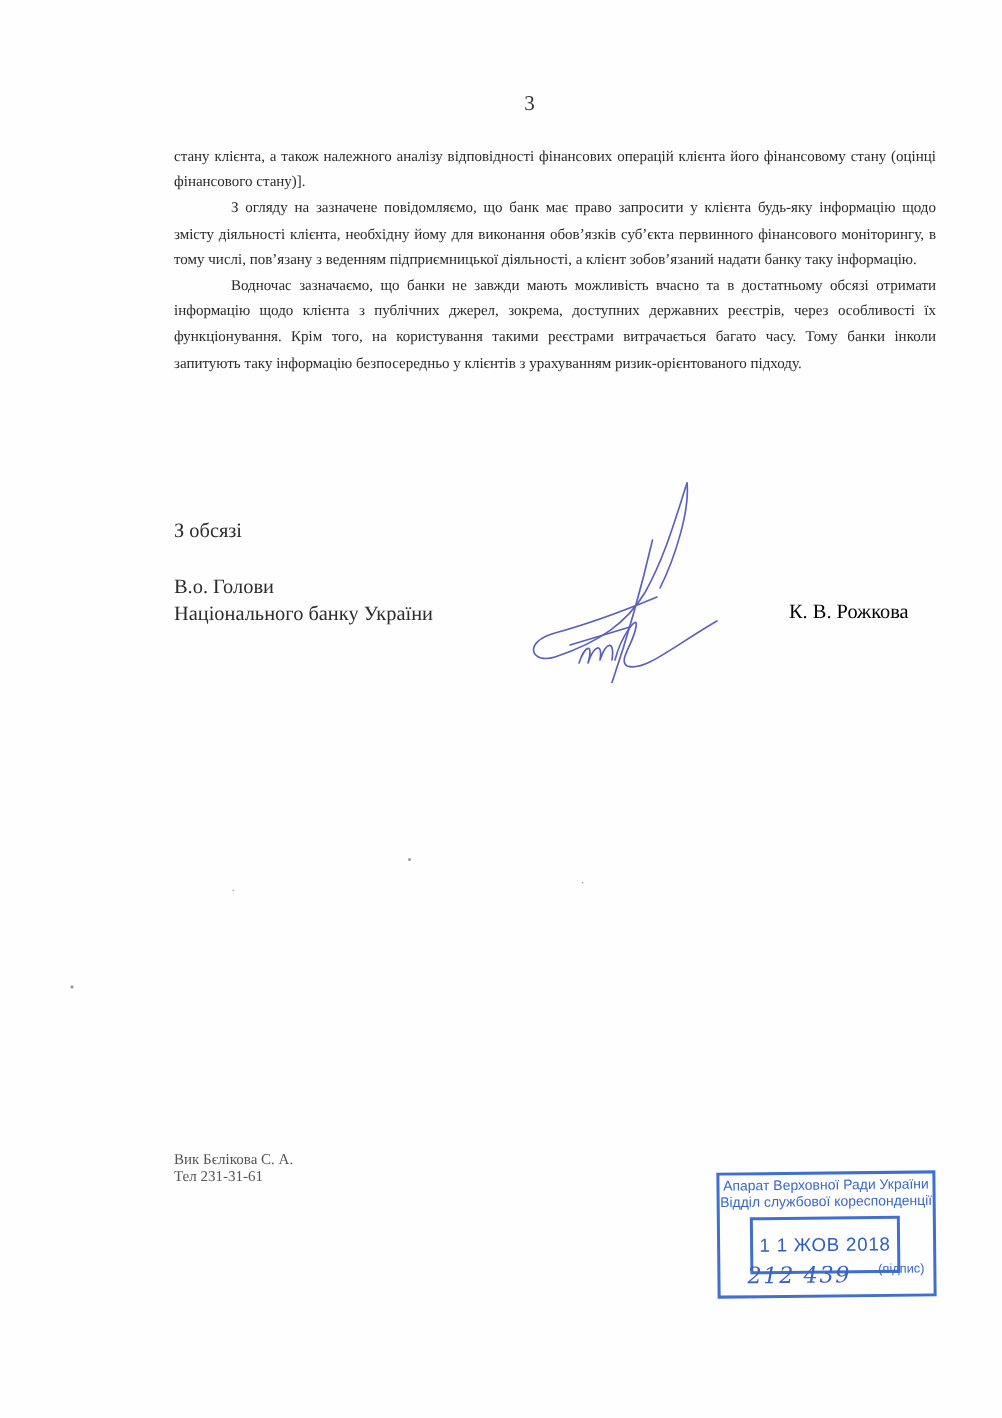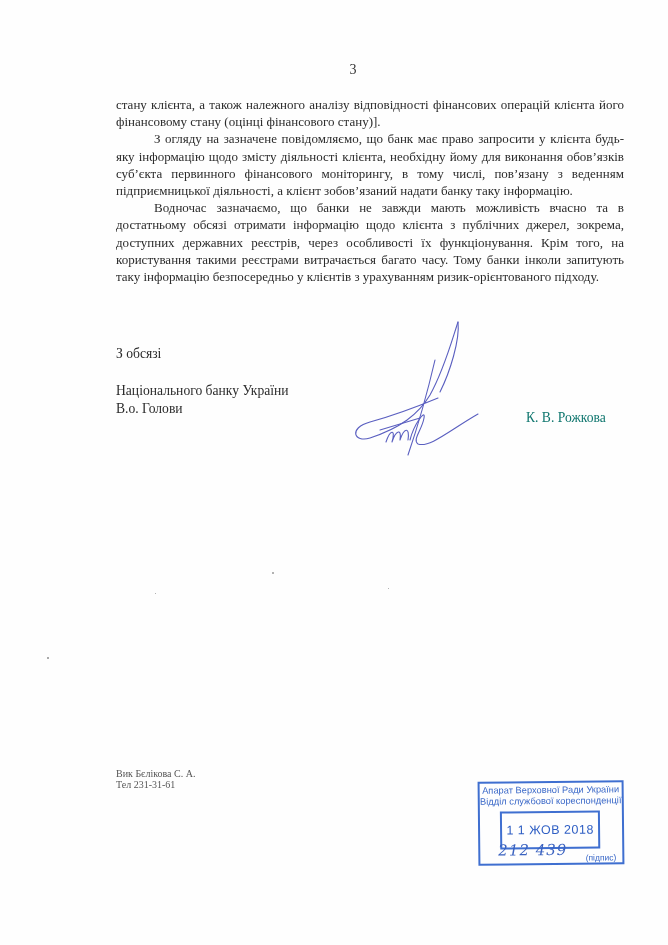--- a/index.html
+++ b/index.html
@@ -30,21 +30,21 @@
       font-size: 14px;
       color: #333;
       padding-left: 38px;
       box-sizing: border-box;
     }
     .body-text {
       position: absolute;
       left: 116px;
       top: 96px;
       width: 508px;
-      font-size: 13px;
+      font-size: 10px;
       line-height: 17.2px;
       text-align: justify;
       color: #2b2b2b;
     }
     .body-text p {
       margin: 0;
     }
     .body-text p.indent {
       text-indent: 38px;
     }
@@ -59,23 +59,23 @@
       position: absolute;
       left: 116px;
       top: 382px;
       font-size: 13.6px;
       line-height: 17.5px;
       color: #2b2b2b;
     }
     .sig-name {
       position: absolute;
       left: 526px;
-      top: 410px;
+      top: 400px;
       font-size: 13.6px;
-      color: #0f766e;
+      color: #000000;
     }
     .signature {
       position: absolute;
       left: 340px;
       top: 300px;
       width: 150px;
       height: 170px;
     }
     .executor {
       position: absolute;
@@ -125,21 +125,21 @@
       top: 58px;
       font-family: "DejaVu Serif", serif;
       font-style: italic;
       font-size: 15px;
       color: #3a62c0;
       letter-spacing: 1px;
     }
     .stamp-sign-label {
       position: absolute;
       right: 6px;
-      bottom: 0;
+      bottom: 12px;
       font-size: 8.5px;
       color: #3a68c8;
       margin-left: 32px;
     }
     .speck {
       position: absolute;
       width: 2px;
       height: 2px;
       background: #999;
       border-radius: 50%;
@@ -154,22 +154,22 @@
 
   <div class="body-text">
     <p>стану клієнта, а також належного аналізу відповідності фінансових операцій клієнта його фінансовому стану (оцінці фінансового стану)].</p>
     <p class="indent">З огляду на зазначене повідомляємо, що банк має право запросити у клієнта будь-яку інформацію щодо  змісту діяльності клієнта, необхідну йому для виконання обов’язків суб’єкта первинного фінансового моніторингу, в тому числі, пов’язану з веденням підприємницької діяльності, а клієнт зобов’язаний надати банку таку інформацію.</p>
     <p class="indent">Водночас зазначаємо, що банки не завжди мають можливість вчасно та в достатньому обсязі отримати інформацію щодо клієнта з публічних джерел, зокрема, доступних державних реєстрів, через особливості їх функціонування. Крім того, на користування такими реєстрами витрачається багато часу. Тому банки інколи запитують таку інформацію безпосередньо у клієнтів з урахуванням ризик-орієнтованого підходу.</p>
   </div>
 
   <div class="closing">З обсязі</div>
 
   <div class="sig-title">
+    <div>В.о. Голови</div>
     <div>Національного банку України</div>
-    <div>В.о. Голови</div>
   </div>
 
   <svg class="signature" viewBox="0 0 150 170">
     <g fill="none" stroke="#5a5fc0" stroke-width="1.1" stroke-linecap="round" stroke-linejoin="round">
       <path d="M118 22 C 112 40, 104 70, 90 95 C 78 115, 60 128, 30 138 C 14 143, 8 128, 30 122 C 52 116, 74 108, 98 98"></path>
       <path d="M118 22 C 120 40, 110 72, 100 92"></path>
       <path d="M95 60 C 88 90, 80 120, 68 155"></path>
       <path d="M40 130 L 80 118"></path>
       <path d="M46 142 C 50 130, 56 128, 52 142 C 56 130, 62 128, 60 140 C 64 128, 70 126, 68 140"></path>
       <path d="M70 140 C 74 124, 86 108, 84 118 C 82 130, 72 140, 78 144 C 90 148, 110 130, 138 114"></path>

